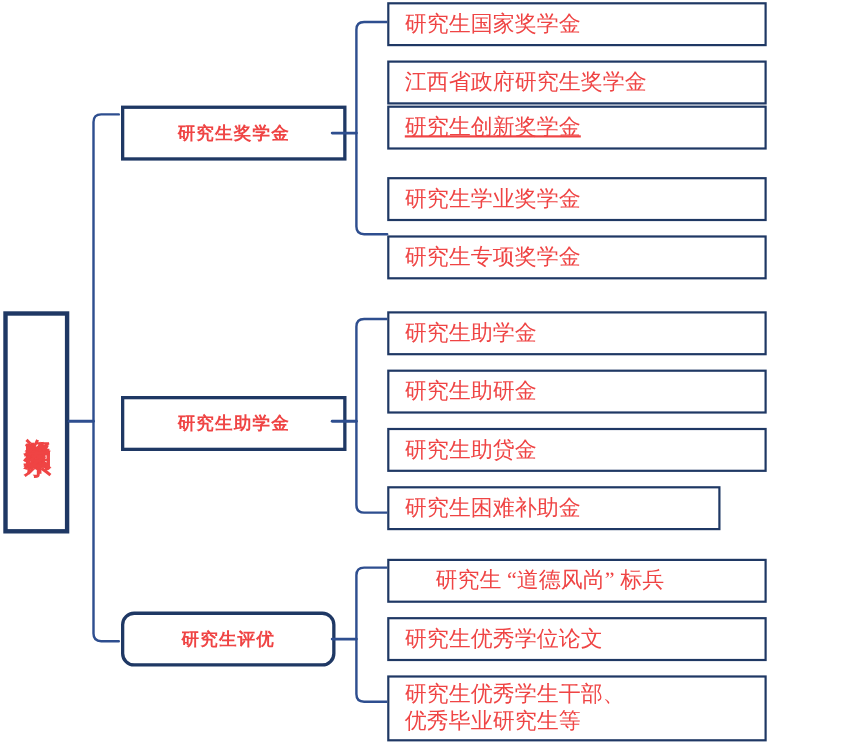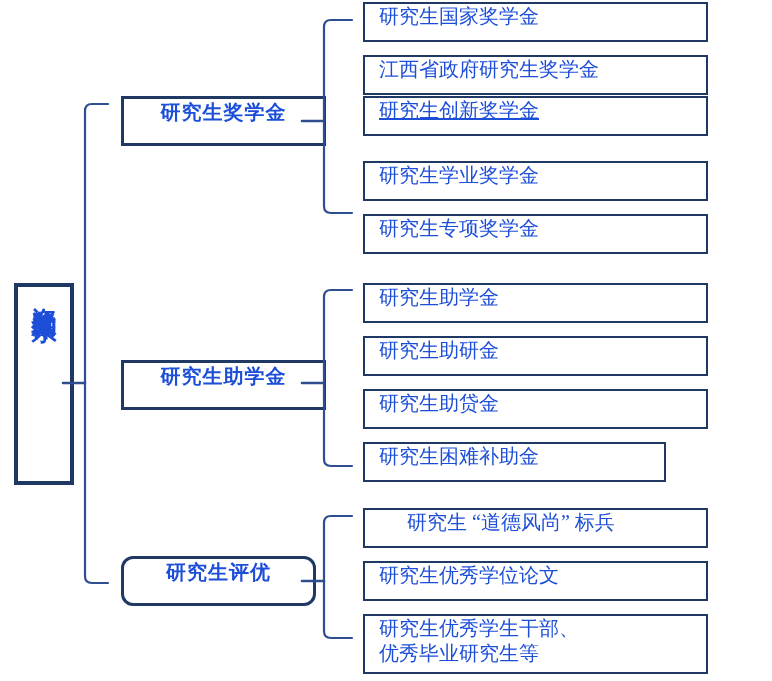--- a/index.html
+++ b/index.html
@@ -16,23 +16,23 @@
     height: 681px;
     background: #ffffff;
     overflow: hidden;
   }
 
   
   .node {
     position: absolute;
     box-sizing: border-box;
     background: #ffffff;
-    color: #1d4ed8;
+    color: #ef4444;
     display: flex;
-    margin-left: 11px;
+    align-items: center;
   }
 
   
   .node-root {
     border: 4px solid #1F3864;
     justify-content: center;
   }
   .node-root .vtext {
     writing-mode: vertical-rl;
     text-orientation: upright;
@@ -44,21 +44,21 @@
     white-space: nowrap;
   }
 
   
   .node-branch {
     border: 3px solid #1F3864;
     justify-content: center;
   }
   .node-branch .btext {
     font-weight: bold;
-    font-size: 20px;
+    font-size: 16px;
     letter-spacing: 1px;
     font-family: "Liberation Sans", "DejaVu Sans", sans-serif;
     white-space: nowrap;
   }
 
   
   .node-leaf {
     border: 2px solid #1F3864;
     justify-content: flex-start;
     padding-left: 14px;

